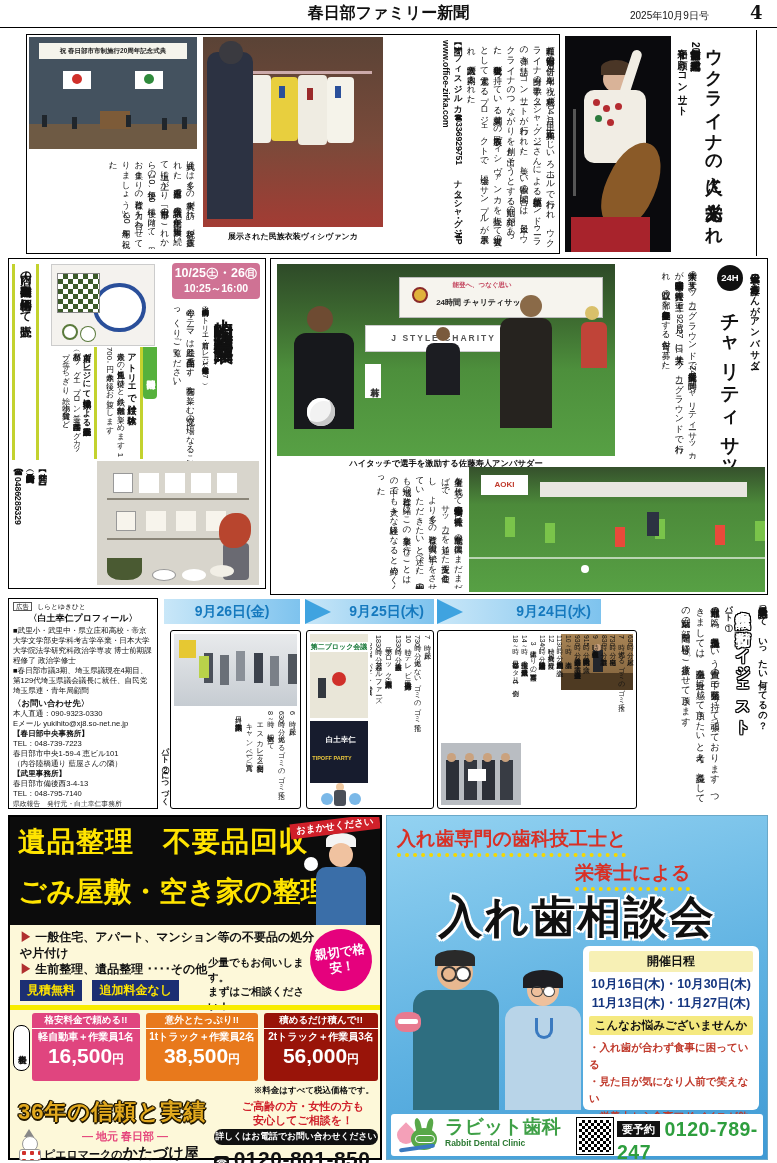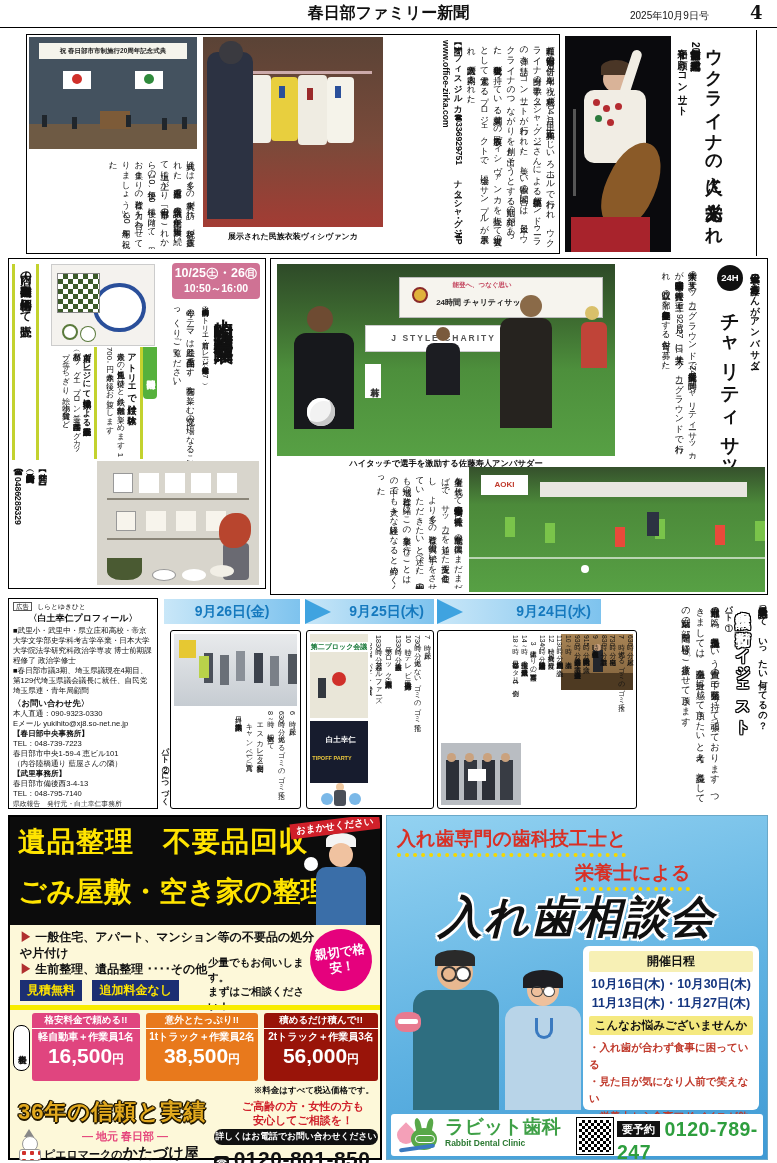--- a/index.html
+++ b/index.html
@@ -6,21 +6,21 @@
   #page{position:relative;width:777px;height:1163px;background:#fff;overflow:hidden;
         font-family:"Liberation Sans",sans-serif;color:#111;}
   .abs{position:absolute;}
   .v{writing-mode:vertical-rl;}
   .pre{white-space:pre-line;}
   .b{font-weight:bold;}
   .ctr{text-align:center;}
   .photo{position:absolute;overflow:hidden;}
   .box{position:absolute;border:1px solid #000;box-sizing:border-box;}
   .outline{color:#fff;text-shadow:1px 0 #000,-1px 0 #000,0 1px #000,0 -1px #000,1px 1px #000,-1px -1px #000,1px -1px #000,-1px 1px #000;}
-  .outline-w{color:#101010;text-shadow:2px 0 #fff,-2px 0 #fff,0 2px #fff,0 -2px #fff,2px 2px #fff,-2px -2px #fff,2px -2px #fff,-2px 2px #fff;font-style:italic;}
+  .outline-w{color:#101010;text-shadow:2px 0 #fff,-2px 0 #fff,0 2px #fff,0 -2px #fff,2px 2px #fff,-2px -2px #fff,2px -2px #fff,-2px 2px #fff;}
   .goldline{color:#e2a91e;text-shadow:1.5px 0 #221800,-1.5px 0 #221800,0 1.5px #221800,0 -1.5px #221800,1px 1px #221800,-1px -1px #221800;}
   .dayhead{position:absolute;height:25px;background:linear-gradient(90deg,#c9e7f8,#7ec3ee);color:#1579be;
            font-weight:bold;font-size:14px;line-height:25px;text-align:right;padding-right:10px;box-sizing:border-box;}
   .tri{position:absolute;width:0;height:0;border-top:13px solid transparent;border-bottom:12px solid transparent;border-left:26px solid #3fa3e0;left:0;top:0;}
   .navybadge{background:#1c2f73;color:#ffe400;font-weight:bold;font-size:12px;padding:2px 7px;display:inline-block;}
   .qr{background:repeating-conic-gradient(#000 0% 25%,#fff 0% 50%) 0 0/6px 6px;border:2px solid #fff;outline:1px solid #000;}
   .figure{position:absolute;}
 </style>
 </head>
 <body>
@@ -85,21 +85,21 @@
 ☎048・628・5329</div>
 
     <div class="photo" style="left:42px;top:5px;width:102px;height:80px;background:#f4f2ee;border:1px solid #ccc;">
       <div class="abs" style="right:8%;top:22%;width:44%;height:52%;border-radius:50%;background:#fff;border:4px solid #2a4f9a;"></div>
       <div class="abs" style="left:5%;top:10%;width:40%;height:48%;background:repeating-conic-gradient(#3c5a2a 0% 25%,#fff 0% 50%) 0 0/10px 10px;border:1px solid #888;"></div>
       <div class="abs" style="left:10%;bottom:6%;width:12px;height:12px;border-radius:50%;background:#fff;border:2px solid #5a7a3c;box-shadow:18px 2px 0 -1px #fff,18px 2px 0 0 #5a7a3c;"></div>
     </div>
 
     <div class="abs ctr" style="right:5px;top:4px;width:88px;height:36px;background:#cf7294;border-radius:4px;color:#fff;">
       <div class="b" style="font-size:12.5px;padding-top:2px;">10/25㊏・26㊐</div>
-      <div class="b" style="font-size:10.5px;">10:50～16:00</div>
+      <div class="b" style="font-size:10.5px;">10:25～16:00</div>
     </div>
     <div class="abs v b" style="right:27px;top:44px;height:282px;font-size:19.5px;letter-spacing:2px;">山崎陶房 陶芸教室作品展</div>
     <div class="abs v" style="right:55px;top:44px;height:276px;font-size:7.3px;">〈会場〉山崎陶房店内・アトリエ・店前ガレージ（春日部市備後東1-1-7）</div>
     <div class="abs v" style="right:68px;top:44px;width:28px;height:246px;font-size:8.6px;line-height:1.55;">今年のテーマは絵皿と自由作品です。陶芸を楽しむ交流の場になることを願っています。ゆっくりご覧ください。</div>
 
     <div class="abs v ctr" style="left:134px;top:88px;width:14px;height:52px;background:#56b13c;color:#fff;font-size:9px;font-weight:bold;border-radius:0 0 4px 4px;">同時開催</div>
     <div class="abs v" style="left:92px;top:88px;width:42px;height:112px;overflow:hidden;">
       <div class="v b" style="height:112px;font-size:9px;border-right:3px solid #c3d22e;padding-right:2px;">アトリエで絵付け体験</div>
       <div class="v" style="height:112px;font-size:7.8px;line-height:1.4;">素焼きの丸皿・角皿に染付けと鉄絵と織部釉が楽しめます。参加費1枚700円。本焼き後にお渡しします。</div>
     </div>

